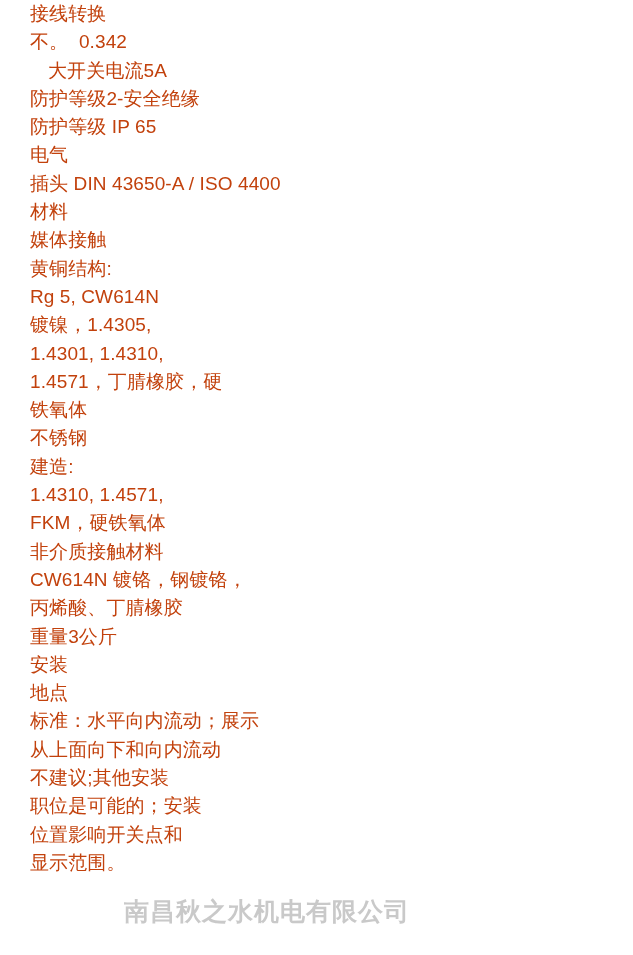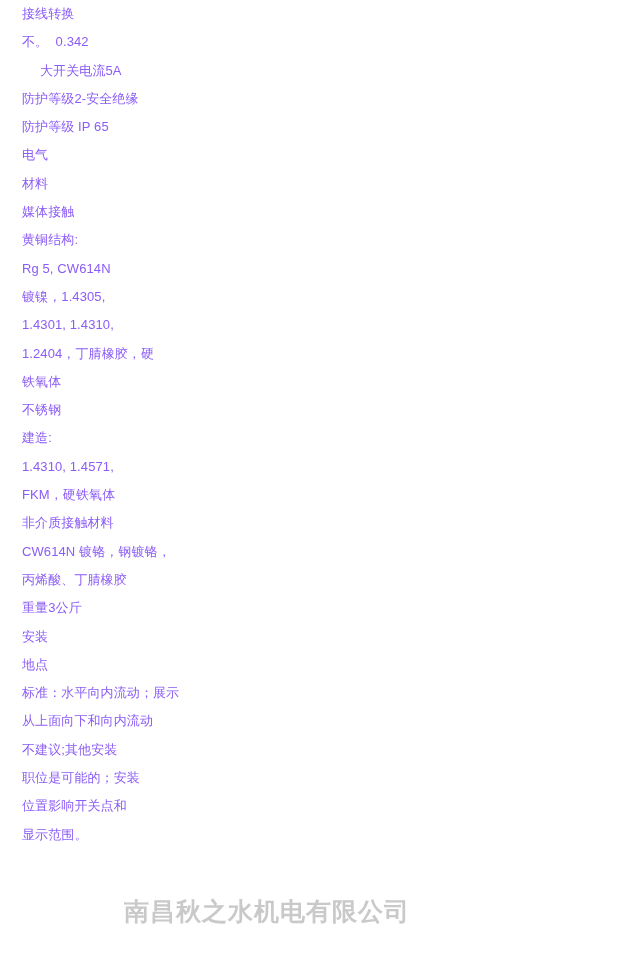--- a/index.html
+++ b/index.html
@@ -16,26 +16,27 @@
     overflow: hidden;
   }
   #doc {
     position: absolute;
     left: 0;
     top: 0;
     width: 633px;
     padding: 0;
   }
   .line {
-    font-size: 13px;
+    font-size: 19px;
     line-height: 28.3px;
-    color: #8b5cf6;
+    color: #c2410c;
     padding-left: 22px;
     white-space: pre;
     letter-spacing: 0.1px;
+    margin-left: 8px;
   }
   .line.indent {
     padding-left: 40px;
   }
   .watermark {
     position: absolute;
     left: 0;
     top: 895px;
     width: 534px;
     text-align: center;
@@ -51,27 +52,28 @@
 </head>
 <body>
 
 <div id="doc">
     <div class="line">接线转换</div>
     <div class="line">不。  0.342</div>
     <div class="line indent">大开关电流5A</div>
     <div class="line">防护等级2-安全绝缘</div>
     <div class="line">防护等级 IP 65</div>
     <div class="line">电气</div>
+    <div class="line">插头 DIN 43650-A / ISO 4400</div>
     <div class="line">材料</div>
     <div class="line">媒体接触</div>
     <div class="line">黄铜结构:</div>
     <div class="line">Rg 5, CW614N</div>
     <div class="line">镀镍，1.4305,</div>
     <div class="line">1.4301, 1.4310,</div>
-    <div class="line">1.2404，丁腈橡胶，硬</div>
+    <div class="line">1.4571，丁腈橡胶，硬</div>
     <div class="line">铁氧体</div>
     <div class="line">不锈钢</div>
     <div class="line">建造:</div>
     <div class="line">1.4310, 1.4571,</div>
     <div class="line">FKM，硬铁氧体</div>
     <div class="line">非介质接触材料</div>
     <div class="line">CW614N 镀铬，钢镀铬，</div>
     <div class="line">丙烯酸、丁腈橡胶</div>
     <div class="line">重量3公斤</div>
     <div class="line">安装</div>

